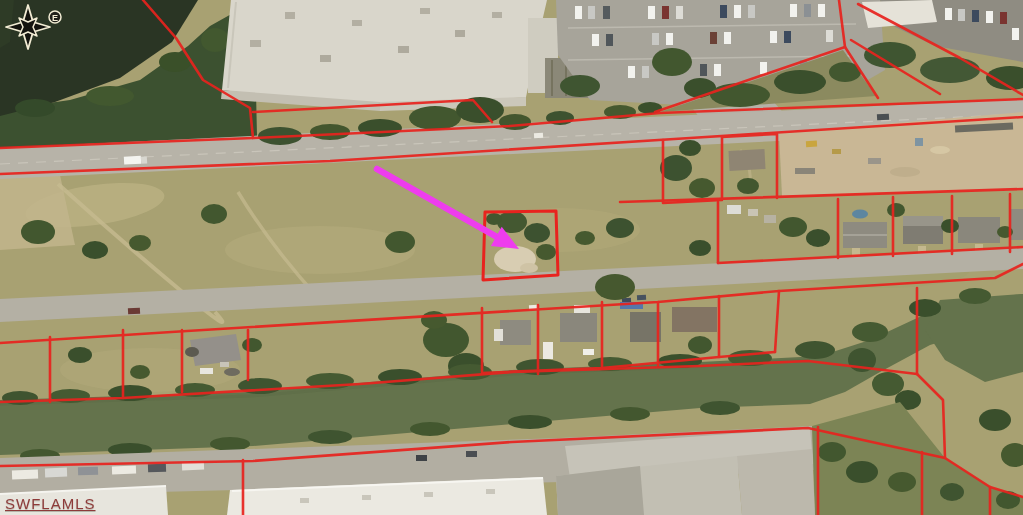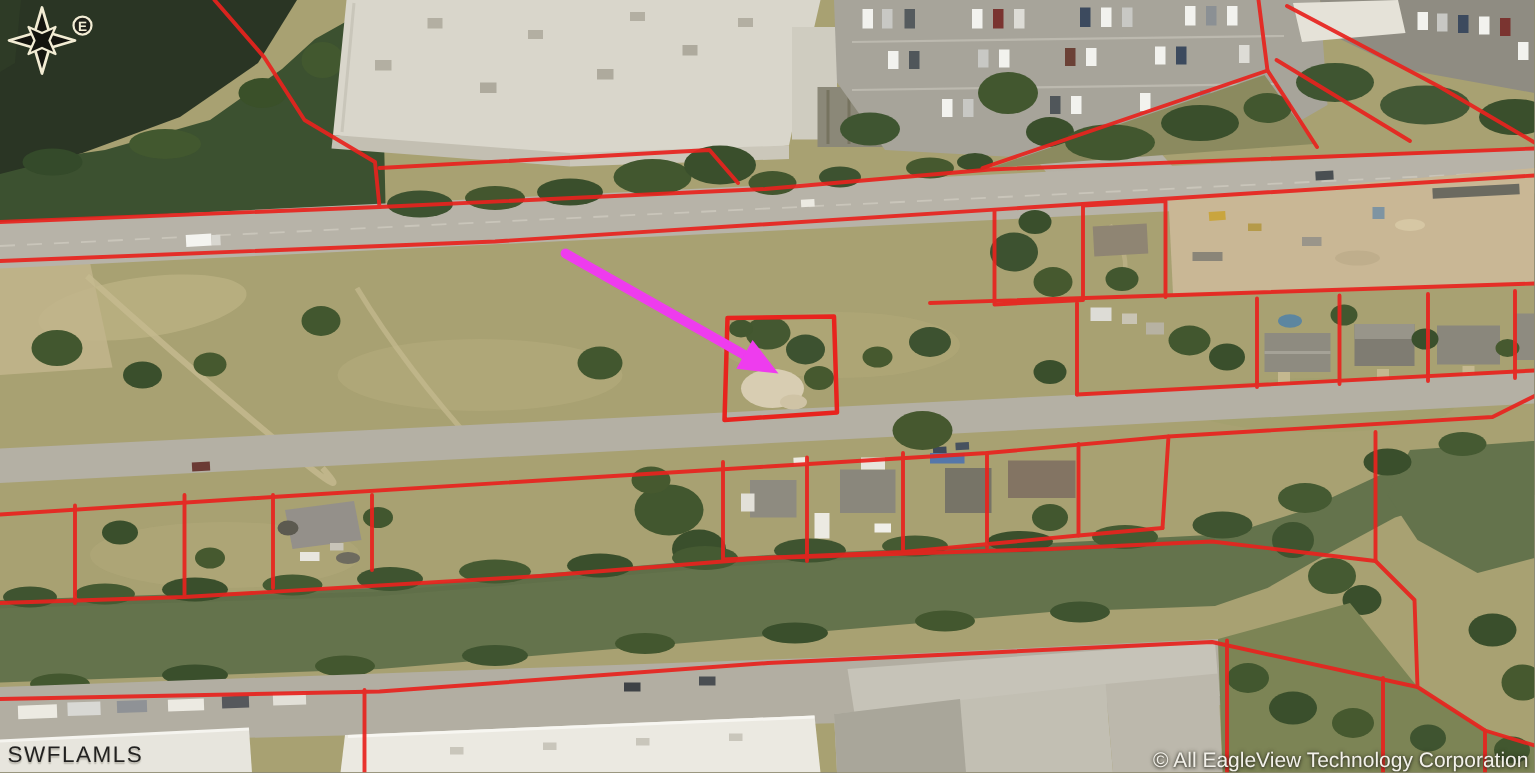--- a/index.html
+++ b/index.html
@@ -3,21 +3,21 @@
 <meta charset="utf-8">
 <style>
   html,body{margin:0;padding:0;background:#777;}
   .stage{
     position:relative;width:1023px;height:515px;overflow:hidden;
     background:#a8a172;font-family:"Liberation Sans",sans-serif;
   }
   .stage svg{position:absolute;left:0;top:0;display:block;}
   .wm-left{
     position:absolute;left:5px;bottom:3px;font-size:15px;letter-spacing:1px;
-    color:#000000;opacity:.85;text-shadow:0 1px 1px rgba(90,85,70,.4);
+    color:#7f1d1d;opacity:.85;text-shadow:0 1px 1px rgba(90,85,70,.4);text-decoration:underline;
   }
   .wm-right{
     position:absolute;right:4px;bottom:1px;font-size:14px;
     color:#f3f1ea;text-shadow:0 1px 2px rgba(40,40,30,.9),0 0 3px rgba(40,40,30,.7);
   }
 </style>
 </head>
 <body>
 
 <div class="stage">
@@ -356,14 +356,13 @@
 
   <g>
     <polygon points="28,5 33,22 50,27 33,32 28,49 23,32 6,27 23,22" fill="#14140f" stroke="#f2ecd4" stroke-width="1.8" stroke-linejoin="round"></polygon>
     <polygon points="37,18 33,27 37,36 28,32 19,36 23,27 19,18 28,22" fill="#14140f" stroke="#f2ecd4" stroke-width="1.5" stroke-linejoin="round"></polygon>
     <circle cx="55" cy="17" r="6" fill="#20201a" stroke="#f2ecd4" stroke-width="1.5"></circle>
     <text x="55" y="20.5" font-size="9" font-weight="bold" fill="#f2ecd4" text-anchor="middle" font-family="Liberation Sans, sans-serif">E</text>
   </g>
 </svg>
 
   <div class="wm-left">SWFLAMLS</div>
-  <div class="wm-right">© All EagleView Technology Corporation</div>
 </div>
 
 </body></html>

